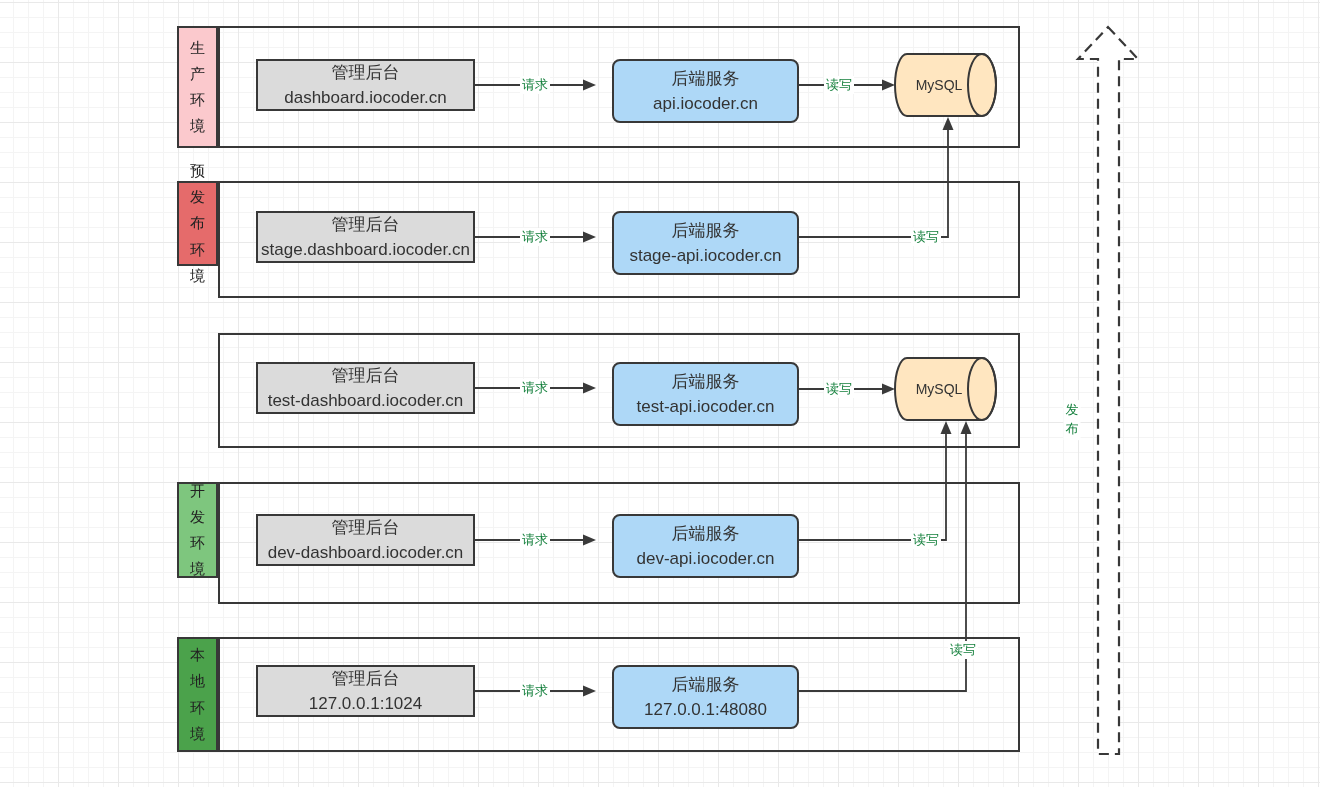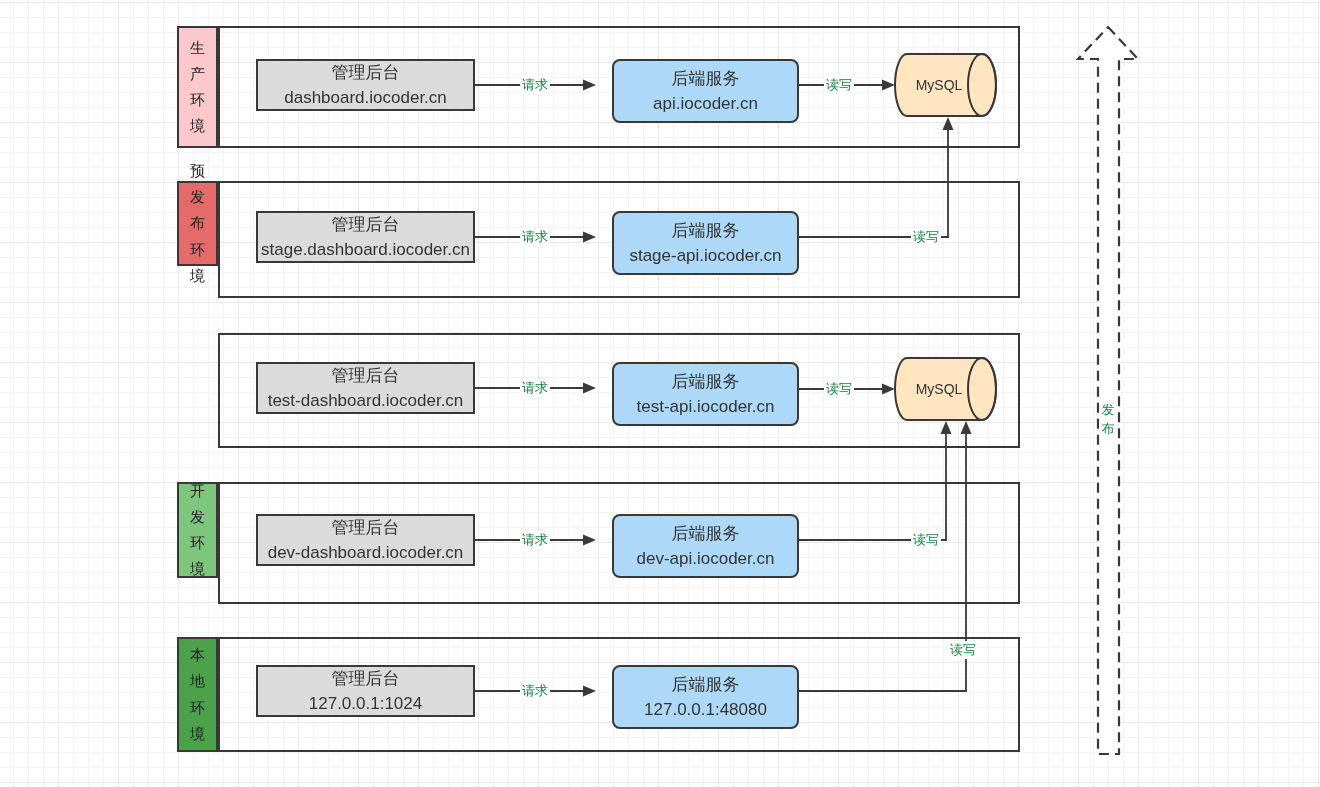--- a/index.html
+++ b/index.html
@@ -174,15 +174,15 @@
   <div class="lbl" style="left:535px;top:388px;">请求</div>
   <div class="lbl" style="left:535px;top:540px;">请求</div>
   <div class="lbl" style="left:535px;top:691px;">请求</div>
 
   <div class="lbl" style="left:839px;top:85px;">读写</div>
   <div class="lbl" style="left:839px;top:389px;">读写</div>
   <div class="lbl" style="left:926px;top:237px;">读写</div>
   <div class="lbl" style="left:926px;top:540px;">读写</div>
   <div class="lbl" style="left:963px;top:650px;">读写</div>
 
-  <div class="lbl lbl-v" style="left:1108px;top:420px;">发布</div>
+  <div class="lbl lbl-v" style="left:1072px;top:420px;">发布</div>
 
 </div>
 
 </body></html>

